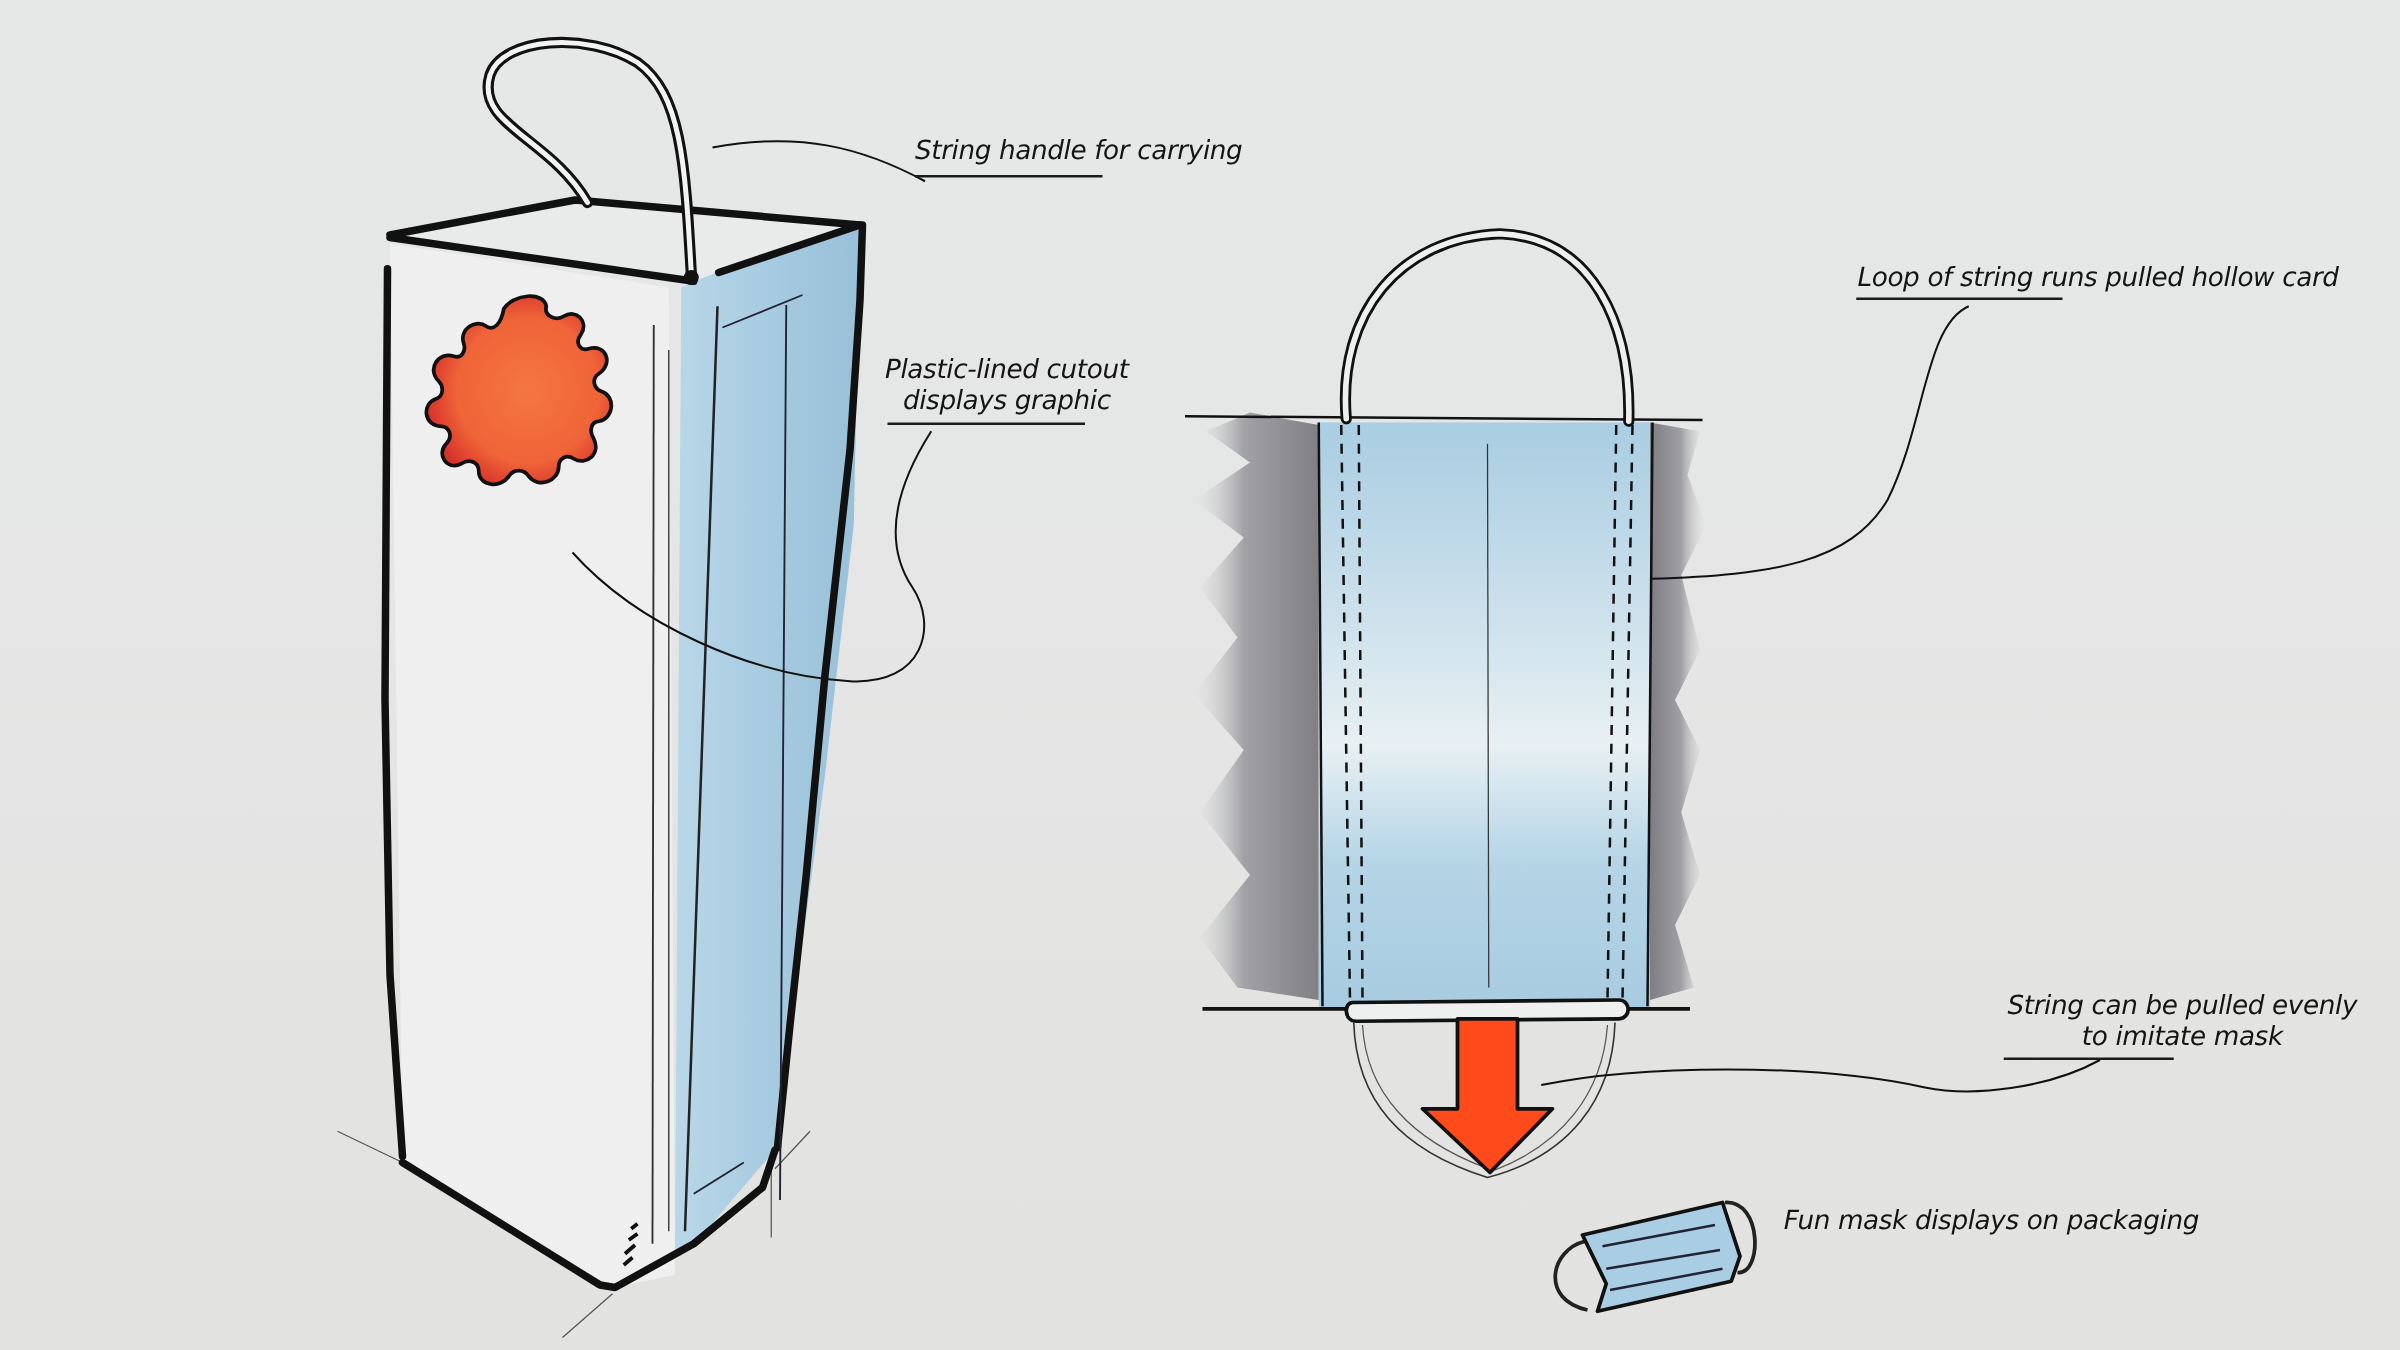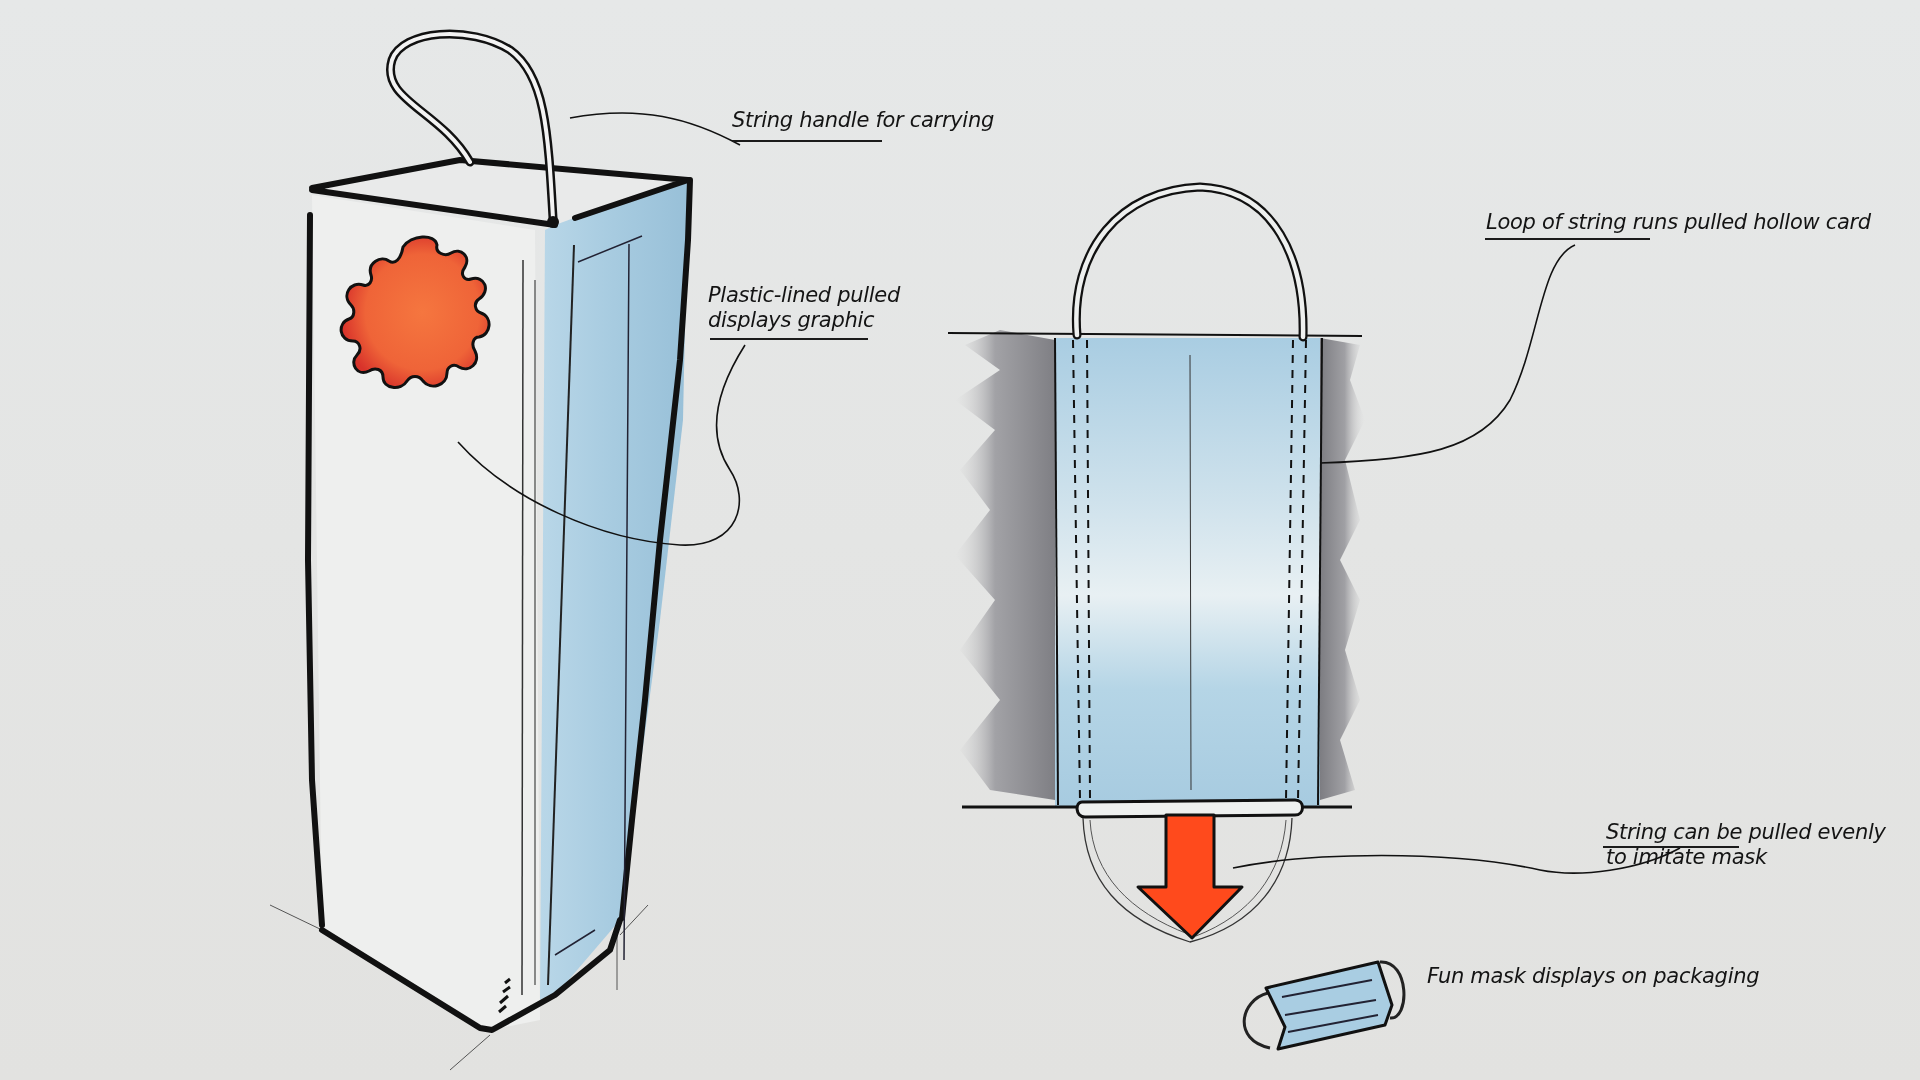--- a/index.html
+++ b/index.html
@@ -7,21 +7,21 @@
     width: 1920px; height: 1080px; overflow: hidden; position: relative;
     background: linear-gradient(180deg, #e6e8e8 0%, #e4e5e4 50%, #e2e2e0 100%);
     font-family: "DejaVu Sans", sans-serif;
   }
   #canvas { position: absolute; left: 0; top: 0; width: 1920px; height: 1080px; }
   .label {
     position: absolute; color: #141414; font-family: "DejaVu Sans", sans-serif;
     font-size: 21px; line-height: 25px; letter-spacing: -0.3px; white-space: nowrap;
     font-style: italic; font-weight: 500;
   }
-  .label span { display: block; }
+  .label span { display: block; text-align: center; }
   .underline {
     position: absolute; height: 2px; background: #1b1b1b;
   }
 </style>
 </head>
 <body>
 
 <svg id="canvas" width="1920" height="1080" viewBox="0 0 1920 1080" xmlns="http://www.w3.org/2000/svg">
   <defs>
     <linearGradient id="blueFace" x1="0" y1="0" x2="1" y2="0">
@@ -134,31 +134,31 @@
     <path fill="none" stroke="#223" stroke-width="2" d="M 1282 997 L 1372 980 M 1285 1015 L 1376 1000 M 1288 1032 L 1378 1015"></path>
   </g>
 </svg>
 
 <div class="label" style="left:732px; top:108px;">
   <span>String handle for carrying</span>
 </div>
 <div class="underline" style="left:732px; top:140px; width:150px;"></div>
 
 <div class="label" style="left:708px; top:283px;">
-  <span>Plastic-lined pulled</span>
+  <span>Plastic-lined cutout</span>
   <span>displays graphic</span>
 </div>
 <div class="underline" style="left:710px; top:338px; width:158px;"></div>
 
 <div class="label" style="left:1486px; top:210px;">
   <span>Loop of string runs pulled hollow card</span>
 </div>
 <div class="underline" style="left:1485px; top:238px; width:165px;"></div>
 
-<div class="label" style="left:1606px; top:792px;margin-top:28px;">
+<div class="label" style="left:1606px; top:792px;">
   <span>String can be pulled evenly</span>
   <span>to imitate mask</span>
 </div>
 <div class="underline" style="left:1603px; top:846px; width:136px;"></div>
 
 <div class="label" style="left:1427px; top:964px;">
   <span>Fun mask displays on packaging</span>
 </div>
 
 </body></html>

